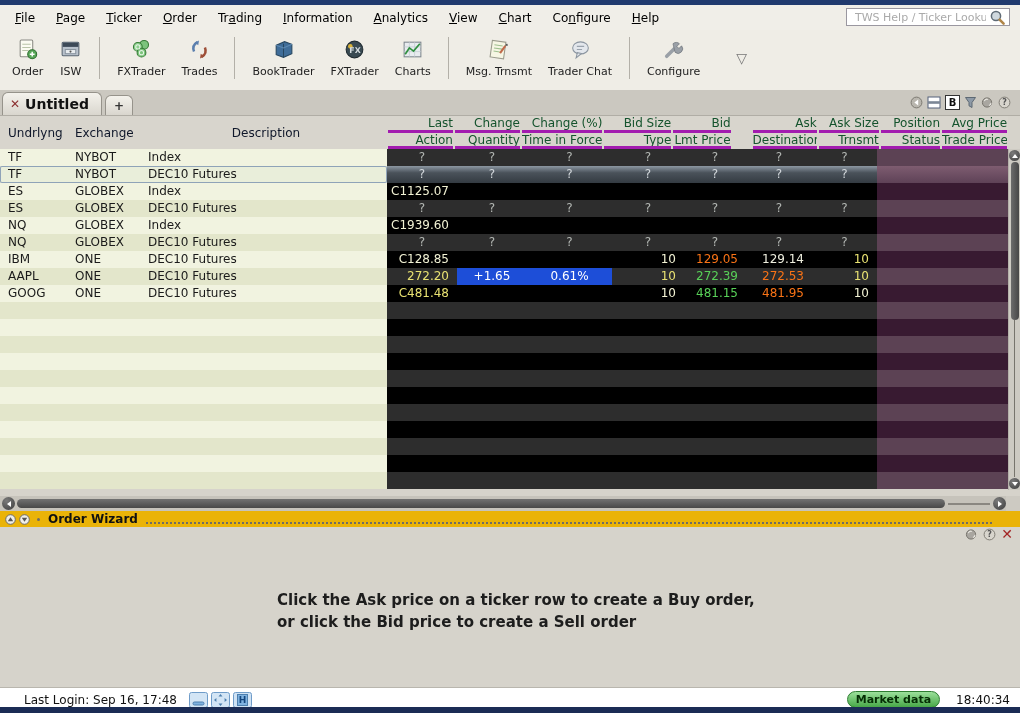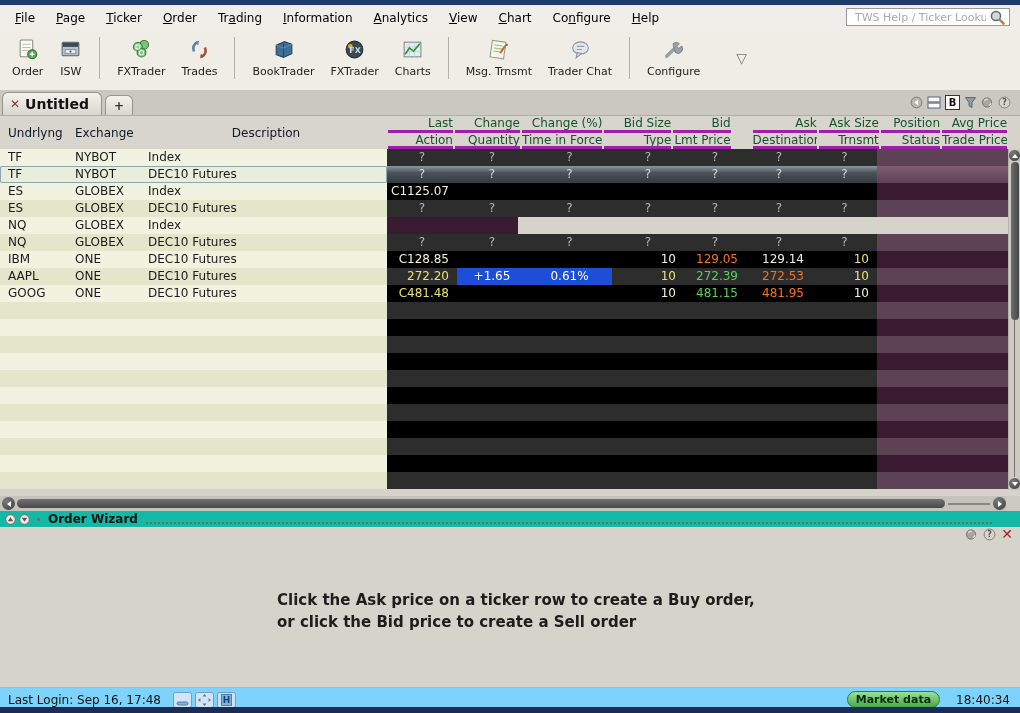--- a/index.html
+++ b/index.html
@@ -95,33 +95,33 @@
 
   
   .hscroll{height:15px;background:#c6c3bb;display:flex;align-items:center;padding:0 0 0 2px;margin-top:6px}
   .hs-btn{width:13px;height:13px;border-radius:50%;background:radial-gradient(circle at 35% 30%,#7a7a7a,#3d3d3d);
           display:flex;align-items:center;justify-content:center;flex:none}
   .hs-thumb{width:928px;height:9px;border-radius:5px;background:linear-gradient(#717171,#484848);margin-left:2px;flex:none}
   .hs-track{flex:1;height:2px;background:#8a8781;margin:0 3px}
   .hs-corner{width:14px;height:15px;background:#cdcac2;flex:none}
 
   
-  .wizard-header{height:16px;display:flex;align-items:center;padding-left:5px;background:#14b8a6}
+  .wizard-header{height:16px;display:flex;align-items:center;padding-left:5px;background:#eab308}
   .wz-circle{margin-right:3px;display:flex}
   .wz-dot{width:3px;height:3px;background:#6f6c64;border-radius:50%;margin:0 4px}
   .wz-title{font-size:12px;font-weight:bold;color:#111;margin:0 4px;white-space:nowrap}
   .wz-dots{flex:1;border-bottom:2px dotted #6f6c64;height:7px;margin:0 28px 0 4px}
   .wizard-body{height:160px;position:relative;background:#d6d3cb}
   .wz-icons{position:absolute;top:1px;right:7px;display:flex;gap:5px;align-items:center}
   .wz-close{color:#a22424;font-weight:bold;font-size:14px;line-height:13px}
   .wz-text{position:absolute;left:277px;top:62px;font-size:15px;font-weight:bold;color:#1d1d1d;line-height:22px}
 
   
-  .statusbar{height:23px;background:#7dd3fc;border-top:1px solid #b9b6ae;display:flex;align-items:center;
-             padding:0 8px;position:relative;font-size:12px;color:#111}
+  .statusbar{height:23px;background:#ffffff;border-top:1px solid #b9b6ae;display:flex;align-items:center;
+             padding:0 24px;position:relative;font-size:12px;color:#111}
   .sb-icons{display:flex;gap:3px;margin-left:12px;align-items:center}
   .sb-icon{display:flex}
   .sb-right{position:absolute;right:10px;display:flex;align-items:center;gap:16px}
   .pill{background:linear-gradient(#9be09b,#48a848);border:1px solid #2e7d32;border-radius:9px;
         padding:0 8px;font-size:11px;height:15px;line-height:15px;color:#052e05;font-weight:bold}
 </style>
 </head>
 <body>
 
 <div class="navy-top"></div>
@@ -429,20 +429,29 @@
         <div class="purpleseg">
           <div class="pc-pos"></div>
           <div class="pc-avg"></div>
         </div>
       </div>
       <div class="row black">
         <div class="leftseg l-light">
           <div class="lc lc-und">NQ</div>
           <div class="lc lc-exch">GLOBEX</div>
           <div class="lc lc-desc">Index</div>
+        </div>
+        <div class="midseg">
+          <div class="mc w0 left c-pale">C1939.60</div>
+          <div class="mc w1"></div>
+          <div class="mc w2"></div>
+          <div class="mc w3"></div>
+          <div class="mc w4"></div>
+          <div class="mc w5"></div>
+          <div class="mc w6"></div>
         </div>
         <div class="purpleseg">
           <div class="pc-pos"></div>
           <div class="pc-avg"></div>
         </div>
       </div>
       <div class="row dark">
         <div class="leftseg l-dark">
           <div class="lc lc-und">NQ</div>
           <div class="lc lc-exch">GLOBEX</div>

